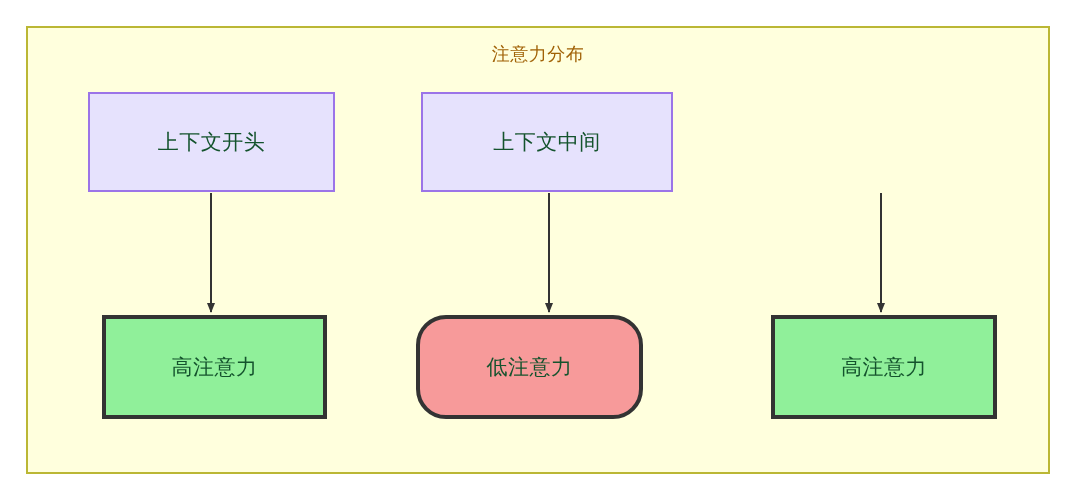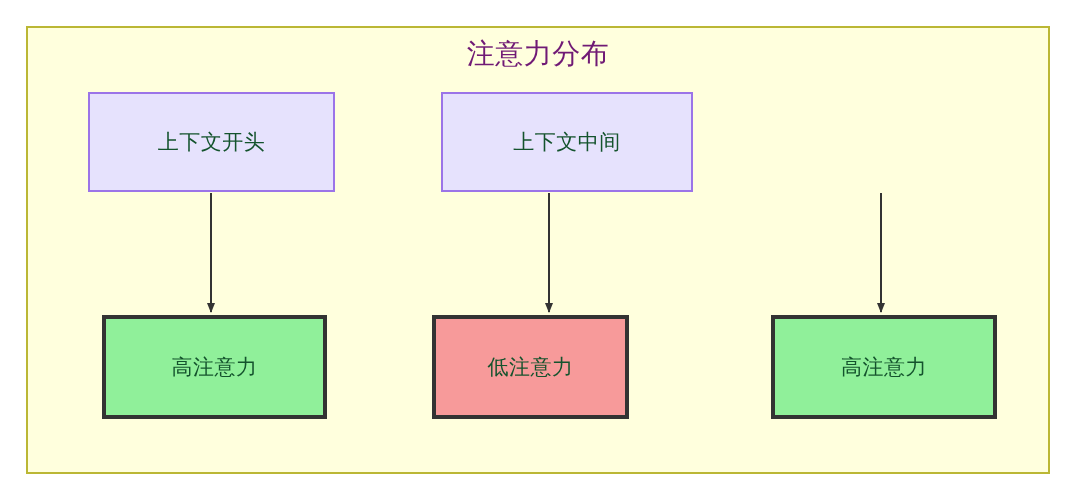--- a/index.html
+++ b/index.html
@@ -31,23 +31,23 @@
     border: 2px solid #bbb734;
     box-sizing: border-box;
   }
 
   .subgraph-title {
     position: absolute;
     left: 0;
     right: 0;
     top: 12px;
     text-align: center;
-    font-size: 28px;
+    font-size: 18px;
     line-height: 28px;
-    color: #701a75;
+    color: #a16207;
     letter-spacing: 0.5px;
   }
 
   
   .node {
     position: absolute;
     box-sizing: border-box;
     display: flex;
     align-items: center;
     justify-content: center;
@@ -72,26 +72,26 @@
   .node.attn-high {
     background: #90f09a;
   }
 
   .node.attn-low {
     background: #f79a9a;
   }
 
   
   #ctx-start  { left: 88px;  top: 92px; width: 247px; }
-  #ctx-middle { left: 421px; top: 92px; width: 252px; margin-left: 20px; }
+  #ctx-middle { left: 421px; top: 92px; width: 252px; }
   #ctx-end    { left: 761px; top: 92px; width: 246px; }
 
   
   #attn-start  { left: 102px; top: 315px; width: 225px; }
-  #attn-middle { left: 432px; top: 315px; width: 197px; }
+  #attn-middle { left: 416px; top: 315px; width: 227px; border-radius: 30px; }
   #attn-end    { left: 771px; top: 315px; width: 226px; }
 
   
   .edges {
     position: absolute;
     left: 0;
     top: 0;
     width: 1080px;
     height: 496px;
     pointer-events: none;

